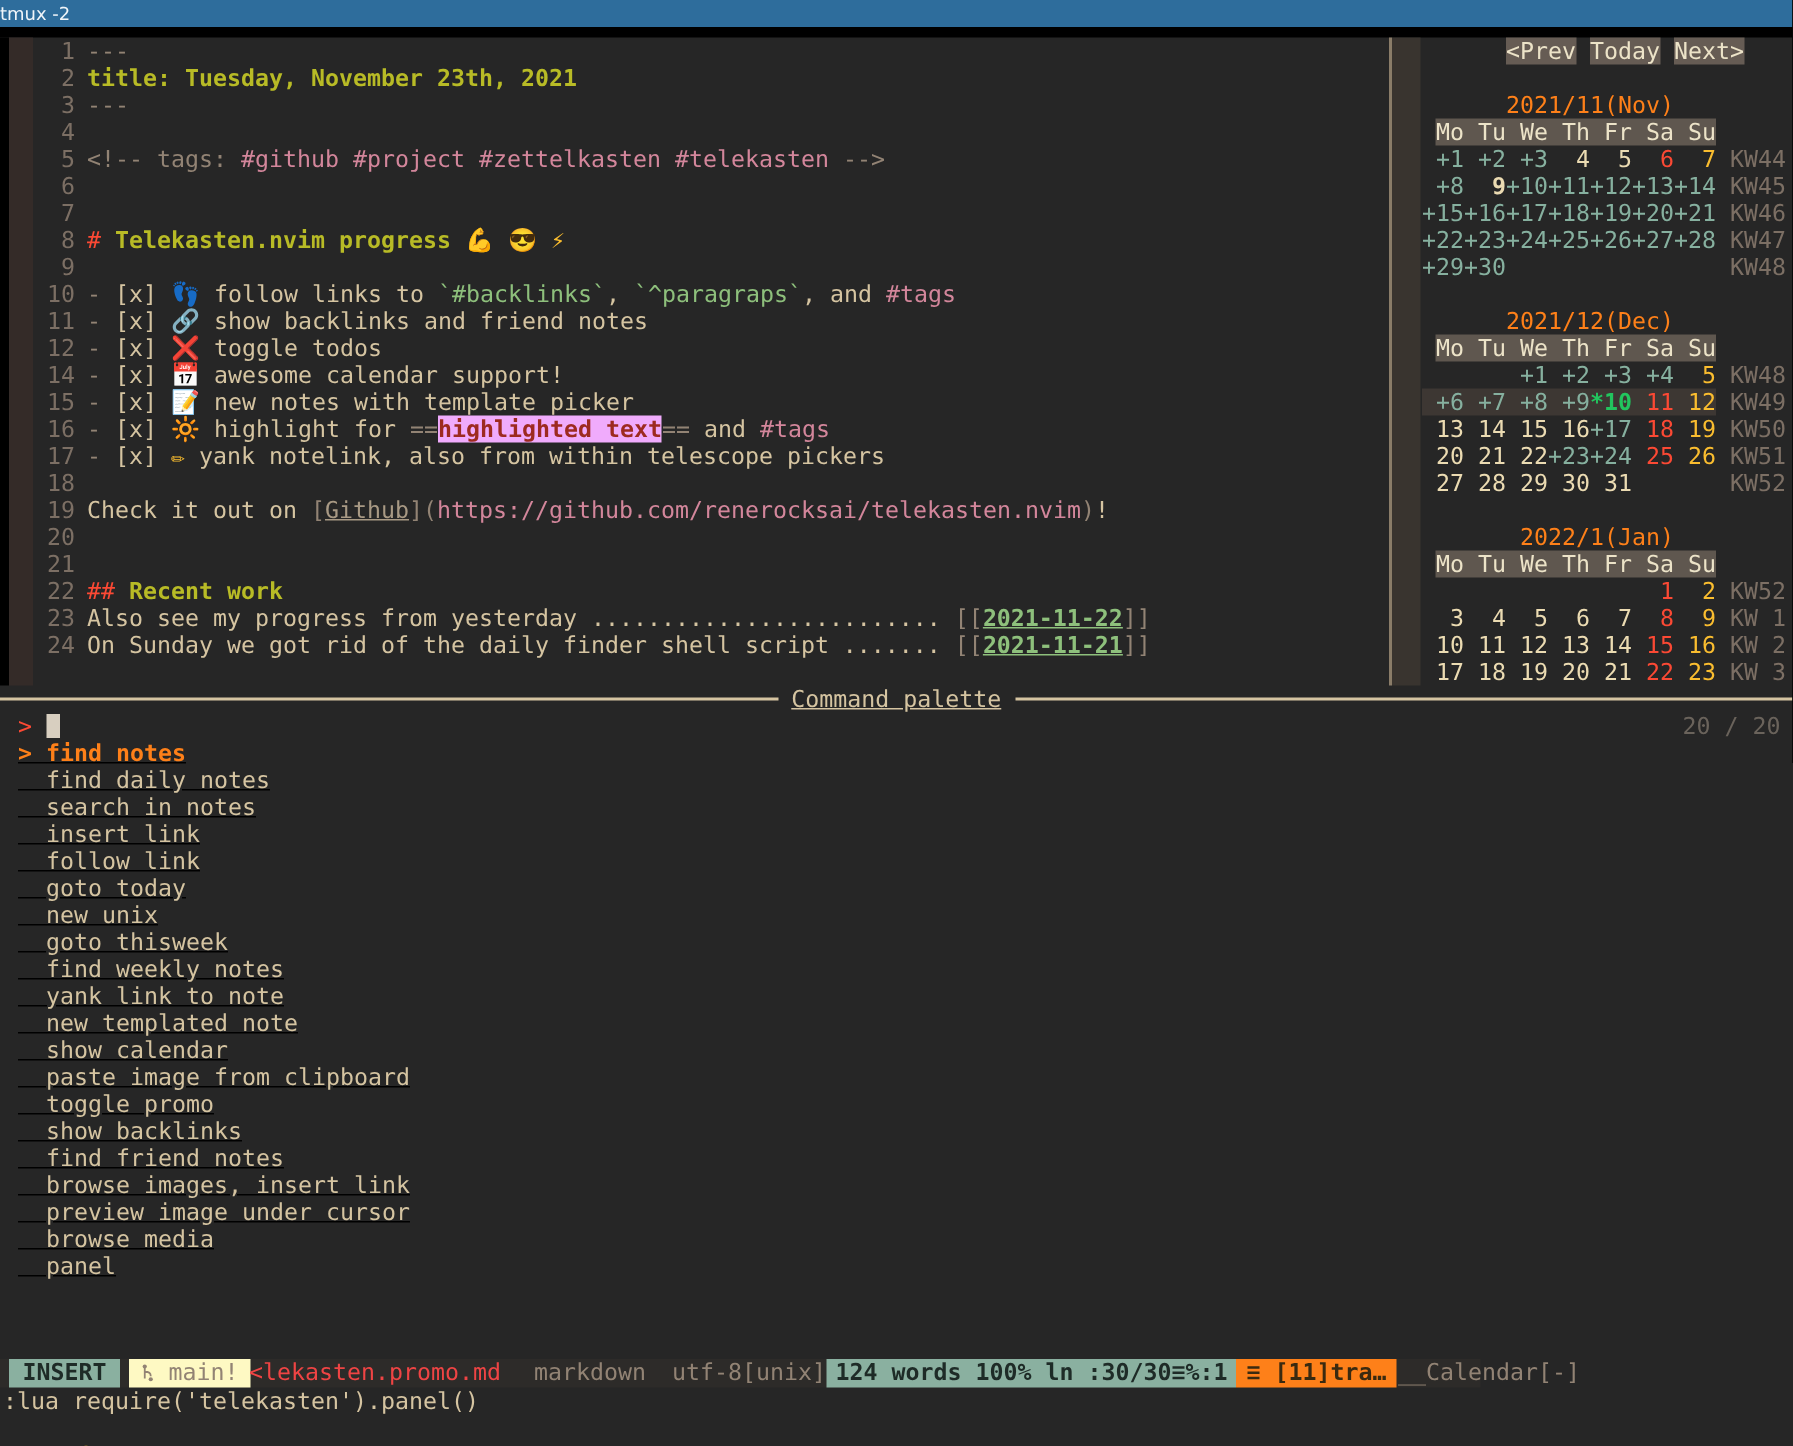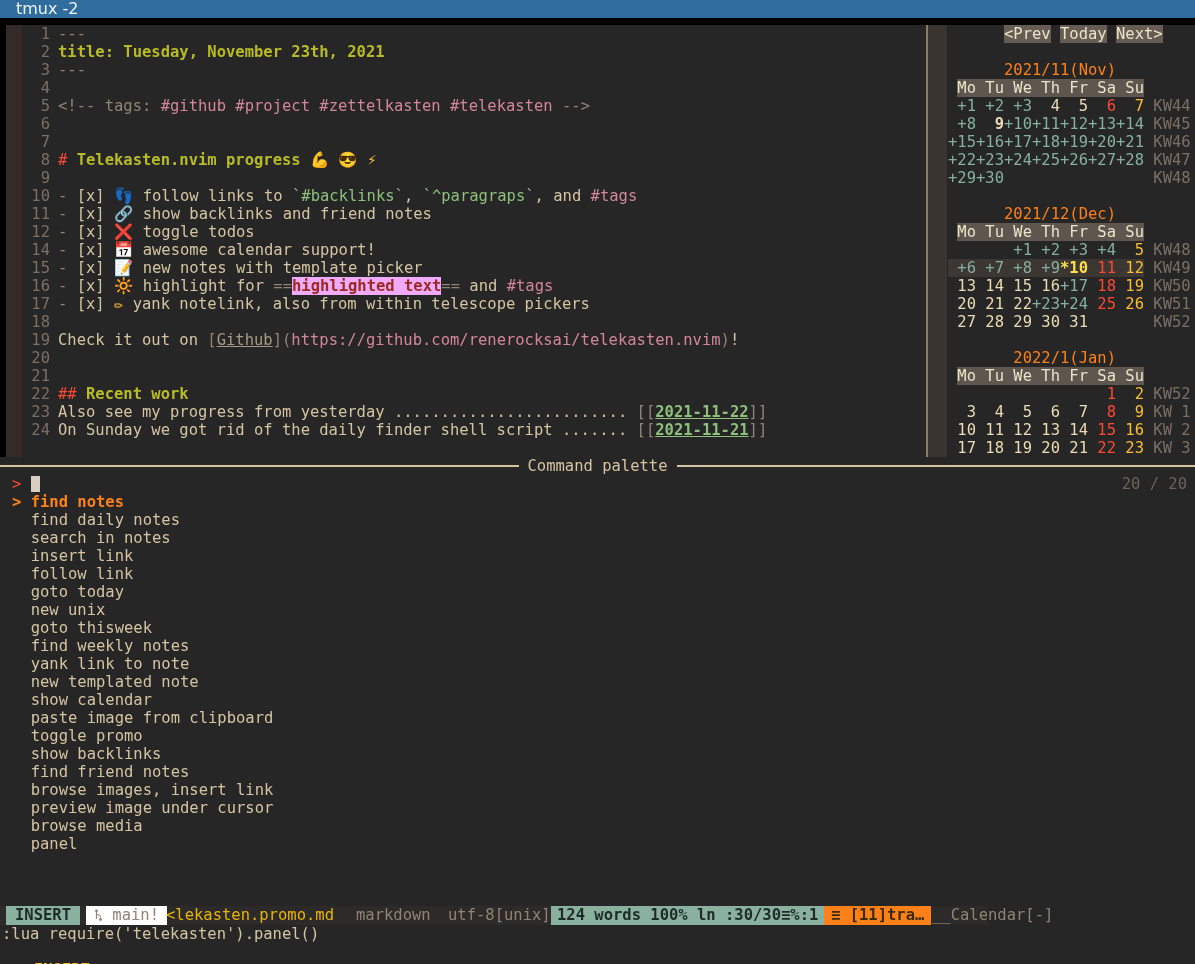--- a/index.html
+++ b/index.html
@@ -1,62 +1,62 @@
 <!DOCTYPE html>
 <html><head>
 <meta charset="utf-8">
 <style>
   html,body{margin:0;padding:0;background:#000;}
   #screen{position:relative;width:1195px;height:964px;background:#000;overflow:hidden;
           font-family:"DejaVu Sans Mono",monospace;font-size:15.5px;line-height:18px;}
   #titlebar{position:absolute;left:0;top:0;width:1195px;height:18px;background:#2e6d9c;
-            color:#f0f5f9;font-family:"DejaVu Sans",sans-serif;font-size:16px;line-height:18px;padding-left:16px;box-sizing:border-box;}
+            color:#f0f5f9;font-family:"DejaVu Sans",sans-serif;font-size:12px;line-height:18px;padding-left:0;box-sizing:border-box;}
   #gap{position:absolute;left:0;top:18px;width:1195px;height:7px;background:#000;}
   #term{position:absolute;left:0;top:25px;width:1195px;height:939px;background:#262626;}
   
   #lstrip{position:absolute;left:0;top:0;width:6px;height:432px;background:#000;}
   #signcol{position:absolute;left:6px;top:0;width:16px;height:432px;background:#342b28;}
   #editor{position:absolute;left:22px;top:0;width:900px;height:432px;}
   #vsep{position:absolute;left:926px;top:0;width:2px;height:432px;background:#8a7c68;}
   #vstrip{position:absolute;left:928px;top:0;width:19px;height:432px;background:#39342f;}
   #calendar{position:absolute;left:948px;top:0;width:247px;height:432px;}
   .row{height:18px;white-space:pre;}
   .lnum{display:inline-block;width:28px;text-align:right;margin-right:8px;color:#7c6f64;}
   
   .cm{color:#928374}.txt{color:#d5c4a1}.ttl{color:#b8bb26;font-weight:bold}
   .tag{color:#d3869b}.h1{color:#fb4934}.code{color:#8ec07c}
   .lnk{color:#8ec07c;font-weight:bold;text-decoration:underline}
   .ghub{color:#a89984;text-decoration:underline}.url{color:#d3869b}
   .hlt{background:#f0abfc;color:#9d2a20;font-weight:bold}
   .em-y{color:#fabd2f}.em-r{color:#fb4934}.em-b{color:#83a598}.em-g{color:#a89984}
   
   .p{color:#86b09f}.d{color:#ebdbb2}.d9{color:#ebdbb2;font-weight:bold}
-  .sat{color:#fb4934}.sun{color:#fabd2f}.today{color:#fde047;font-weight:bold}
+  .sat{color:#fb4934}.sun{color:#fabd2f}.today{color:#22c55e;font-weight:bold}
   .kw{color:#7c6f64}.mon{color:#fe8019}
   .wk{background:#5f574f;color:#ece3c8}
   .btn{background:#665c54;color:#ece3c8}
   .hp{background:#3d3733}
   
-  #psep{position:absolute;left:0;top:432px;width:1195px;height:18px;display:flex;align-items:center;color:#d5c4a1;}
+  #psep{position:absolute;left:0;top:432px;width:1195px;height:18px;display:flex;align-items:center;color:#d5c4a1;text-decoration:underline;}
   #psep .ln{flex:1;border-top:2px solid #d5c4a1;height:0;}
   #psep .lbl{padding:0 9px;}
   #prompt{position:absolute;left:0;top:450px;width:1195px;height:18px;white-space:pre;padding-left:12px;box-sizing:border-box;}
   #prompt .mark{color:#fb4934;}
   #cursor{display:inline-block;width:9px;height:16px;background:#d8cfc0;vertical-align:-3px;}
   #counter{position:absolute;right:8px;top:450px;color:#6a635b;}
   #plist{position:absolute;left:0;top:468px;width:940px;}
-  #plist .row{padding-left:12px;}
+  #plist .row{padding-left:12px;text-decoration:underline;}
   .selmark{color:#fe8019;font-weight:bold}.selitem{color:#fe8019;font-weight:bold}
   .item{color:#d5c4a1}
   
   #statusbar{position:absolute;left:0;top:881px;width:987px;height:19px;background:#2d2b29;line-height:19px;white-space:pre;}
   .sb{position:absolute;top:0;height:19px;}
   #sb-mode{left:6px;background:#8ab0a0;color:#1e2b27;font-weight:bold;padding:0 9px;}
-  #sb-branch{left:86px;background:#ffffff;color:#928374;padding:0 8px;}
-  #sb-file{left:166px;color:#eab308;}
+  #sb-branch{left:86px;background:#fef9c3;color:#928374;padding:0 8px;}
+  #sb-file{left:166px;color:#ef4444;}
   #sb-ft{left:356px;color:#928374;}
   #sb-enc{left:448px;color:#928374;}
   #sb-stats{left:551px;background:#8ab0a0;color:#1e2b27;padding:0 6px;font-weight:bold;}
   #sb-tabs{left:824px;background:#fe8019;color:#3a2a10;padding:0 7px;font-weight:bold;text-align:right;}
   #sb-cal{left:932px;color:#928374;}
   #cmdline{position:absolute;left:2px;top:900px;height:18px;color:#d5c4a1;white-space:pre;}
   #modeline{position:absolute;left:0;top:918px;width:1195px;height:18px;white-space:pre;}
   #mode-msg{position:absolute;left:6px;color:#fabd2f;font-weight:bold;}
 </style>
 </head>

